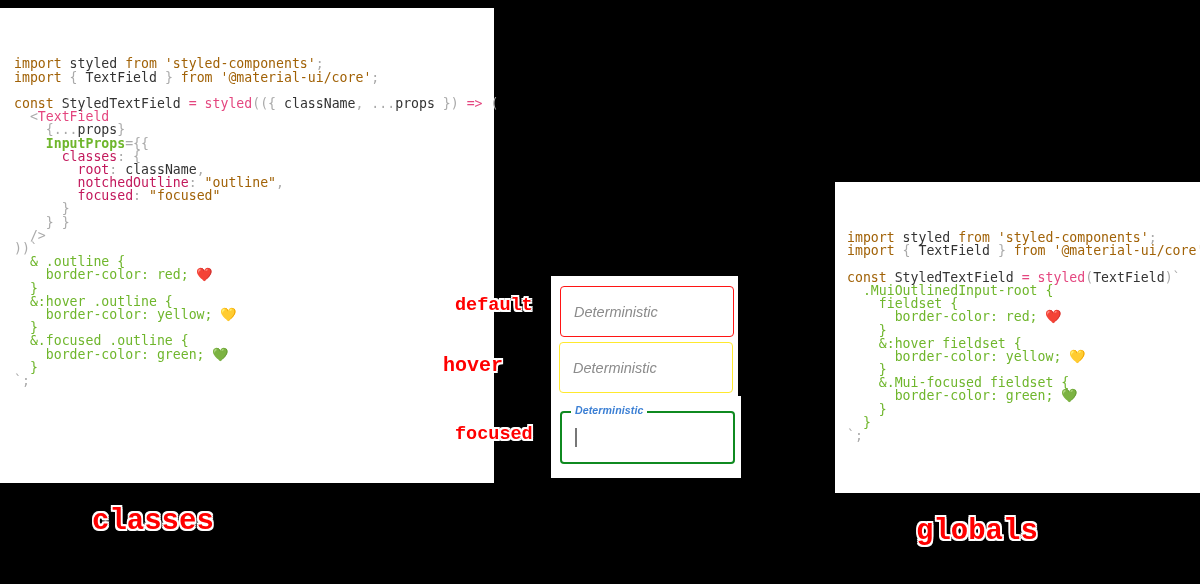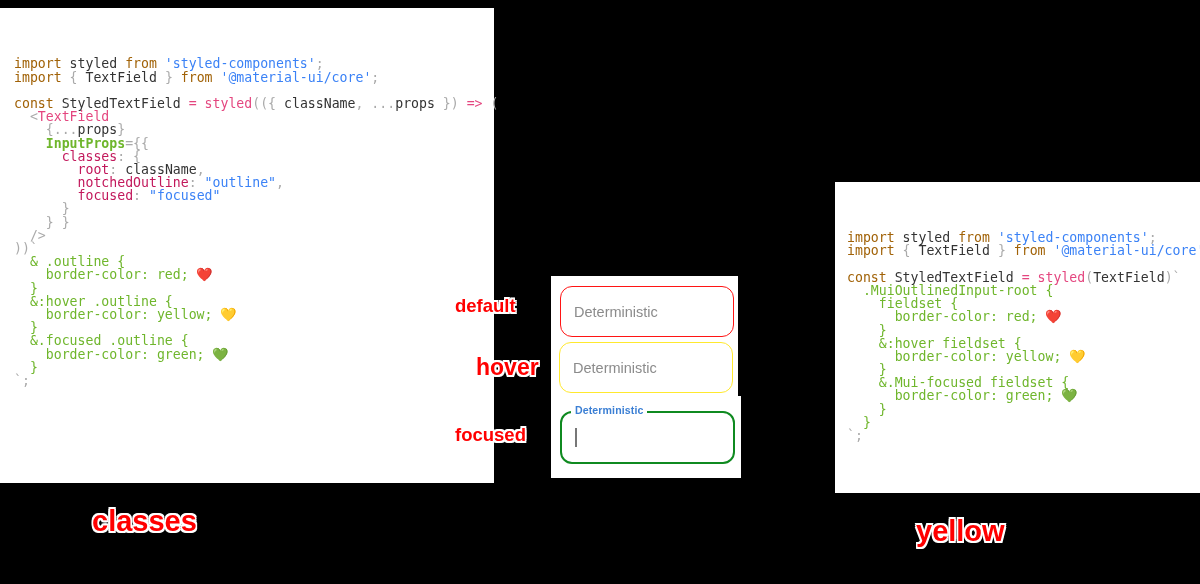--- a/index.html
+++ b/index.html
@@ -39,21 +39,21 @@
     height: 311px;
     padding: 8px 0 0 12px;
     font-size: 13.2px;
     line-height: 19.1px;
   }
   .code-line { display: block; height: 1em; }
 
   
   .tk-kw   { color: #a16207; }        
   .tk-id   { color: #333333; }        
-  .tk-str  { color: #3b82f6; text-align: center; }        
+  .tk-str  { color: #a16207; text-align: center; }        
   .tk-fn   { color: #e4467f; }        
   .tk-op   { color: #e4467f; }
   .tk-punc { color: #aaaaaa; }        
   .tk-tag  { color: #e4467f; }        
   .tk-attr { color: #6fb62c; font-weight: bold; }        
   .tk-prop { color: #c2185b; }        
   .tk-sel  { color: #6fb62c; text-align: center; }        
   .tk-plain{ color: #888888; }
 
   
@@ -72,25 +72,26 @@
     width: 190px;
     height: 82px;
     background: #ffffff;
   }
   .tf-wrap {
     position: absolute;
     box-sizing: border-box;
   }
   .tf-box {
     box-sizing: border-box;
-    border-radius: 12px;
+    border-radius: 4px;
     height: 51px;
     width: 174px;
     display: flex;
     align-items: center;
+    font-style: italic;
   }
   .tf-text {
     font-family: "Liberation Sans", sans-serif;
     font-size: 14.5px;
     color: #8b8b8b;
     padding-left: 13px;
   }
   #tf-default {
     left: 9px;
     top: 10px;
@@ -129,32 +130,32 @@
   .caret {
     width: 1.6px;
     height: 19px;
     background: #777777;
     margin-left: 13px;
   }
 
   
   .anno {
     position: absolute;
-    font-family: Liberation Sans, sans-serif;
+    font-family: Liberation Mono, monospace;
     font-weight: bold;
     color: #ff0000;
     white-space: nowrap;
     text-shadow:
       -1.6px -1.6px 0 #ffffff,  1.6px -1.6px 0 #ffffff,
       -1.6px  1.6px 0 #ffffff,  1.6px  1.6px 0 #ffffff,
       -1.6px 0 0 #ffffff, 1.6px 0 0 #ffffff,
       0 -1.6px 0 #ffffff, 0 1.6px 0 #ffffff;
   }
   #anno-default { left: 455px; top: 295px; font-size: 18.5px; }
-  #anno-hover   { left: 476px; top: 354px; font-size: 23px; }
+  #anno-hover   { left: 443px; top: 354px; font-size: 20px; }
   #anno-focused { left: 455px; top: 424px; font-size: 18.5px; }
   #anno-classes { left: 92px;  top: 505px; font-size: 29px; }
   #anno-globals { left: 916px; top: 515px; font-size: 29px; }
 </style>
 </head>
 <body>
 
 <div class="code-panel" id="panel-classes">
   <div id="code-classes"><span class="code-line"><span class="tk-kw">import </span><span class="tk-id">styled </span><span class="tk-kw">from </span><span class="tk-str">'styled-components'</span><span class="tk-punc">;</span></span><span class="code-line"><span class="tk-kw">import </span><span class="tk-punc">{ </span><span class="tk-id">TextField</span><span class="tk-punc"> } </span><span class="tk-kw">from </span><span class="tk-str">'@material-ui/core'</span><span class="tk-punc">;</span></span><span class="code-line">&nbsp;</span><span class="code-line"><span class="tk-kw">const </span><span class="tk-id">StyledTextField </span><span class="tk-op">= </span><span class="tk-fn">styled</span><span class="tk-punc">((</span><span class="tk-punc">{ </span><span class="tk-id">className</span><span class="tk-punc">, </span><span class="tk-punc">...</span><span class="tk-id">props</span><span class="tk-punc"> }) </span><span class="tk-op">=&gt; </span><span class="tk-punc">(</span></span><span class="code-line"><span class="tk-punc">  &lt;</span><span class="tk-tag">TextField</span></span><span class="code-line"><span class="tk-punc">    {</span><span class="tk-punc">...</span><span class="tk-id">props</span><span class="tk-punc">}</span></span><span class="code-line"><span class="tk-punc">    </span><span class="tk-attr">InputProps</span><span class="tk-punc">={{</span></span><span class="code-line"><span class="tk-punc">      </span><span class="tk-prop">classes</span><span class="tk-punc">: {</span></span><span class="code-line"><span class="tk-punc">        </span><span class="tk-prop">root</span><span class="tk-punc">: </span><span class="tk-id">className</span><span class="tk-punc">,</span></span><span class="code-line"><span class="tk-punc">        </span><span class="tk-prop">notchedOutline</span><span class="tk-punc">: </span><span class="tk-str">"outline"</span><span class="tk-punc">,</span></span><span class="code-line"><span class="tk-punc">        </span><span class="tk-prop">focused</span><span class="tk-punc">: </span><span class="tk-str">"focused"</span></span><span class="code-line"><span class="tk-punc">      }</span></span><span class="code-line"><span class="tk-punc">    } }</span></span><span class="code-line"><span class="tk-punc">  /&gt;</span></span><span class="code-line"><span class="tk-punc">))`</span></span><span class="code-line"><span class="tk-sel">  &amp; .outline {</span></span><span class="code-line"><span class="tk-sel">    border-color: red; </span><span class="tk-plain">❤️</span></span><span class="code-line"><span class="tk-sel">  }</span></span><span class="code-line"><span class="tk-sel">  &amp;:hover .outline {</span></span><span class="code-line"><span class="tk-sel">    border-color: yellow; </span><span class="tk-plain">💛</span></span><span class="code-line"><span class="tk-sel">  }</span></span><span class="code-line"><span class="tk-sel">  &amp;.focused .outline {</span></span><span class="code-line"><span class="tk-sel">    border-color: green; </span><span class="tk-plain">💚</span></span><span class="code-line"><span class="tk-sel">  }</span></span><span class="code-line"><span class="tk-punc">`;</span></span></div>
 </div>
@@ -187,13 +188,13 @@
       <span class="caret"></span>
     </div>
   </div>
 
 </div>
 
 <div class="anno" id="anno-default">default</div>
 <div class="anno" id="anno-hover">hover</div>
 <div class="anno" id="anno-focused">focused</div>
 <div class="anno" id="anno-classes">classes</div>
-<div class="anno" id="anno-globals">yellow</div>
+<div class="anno" id="anno-globals">globals</div>
 
 </body></html>

